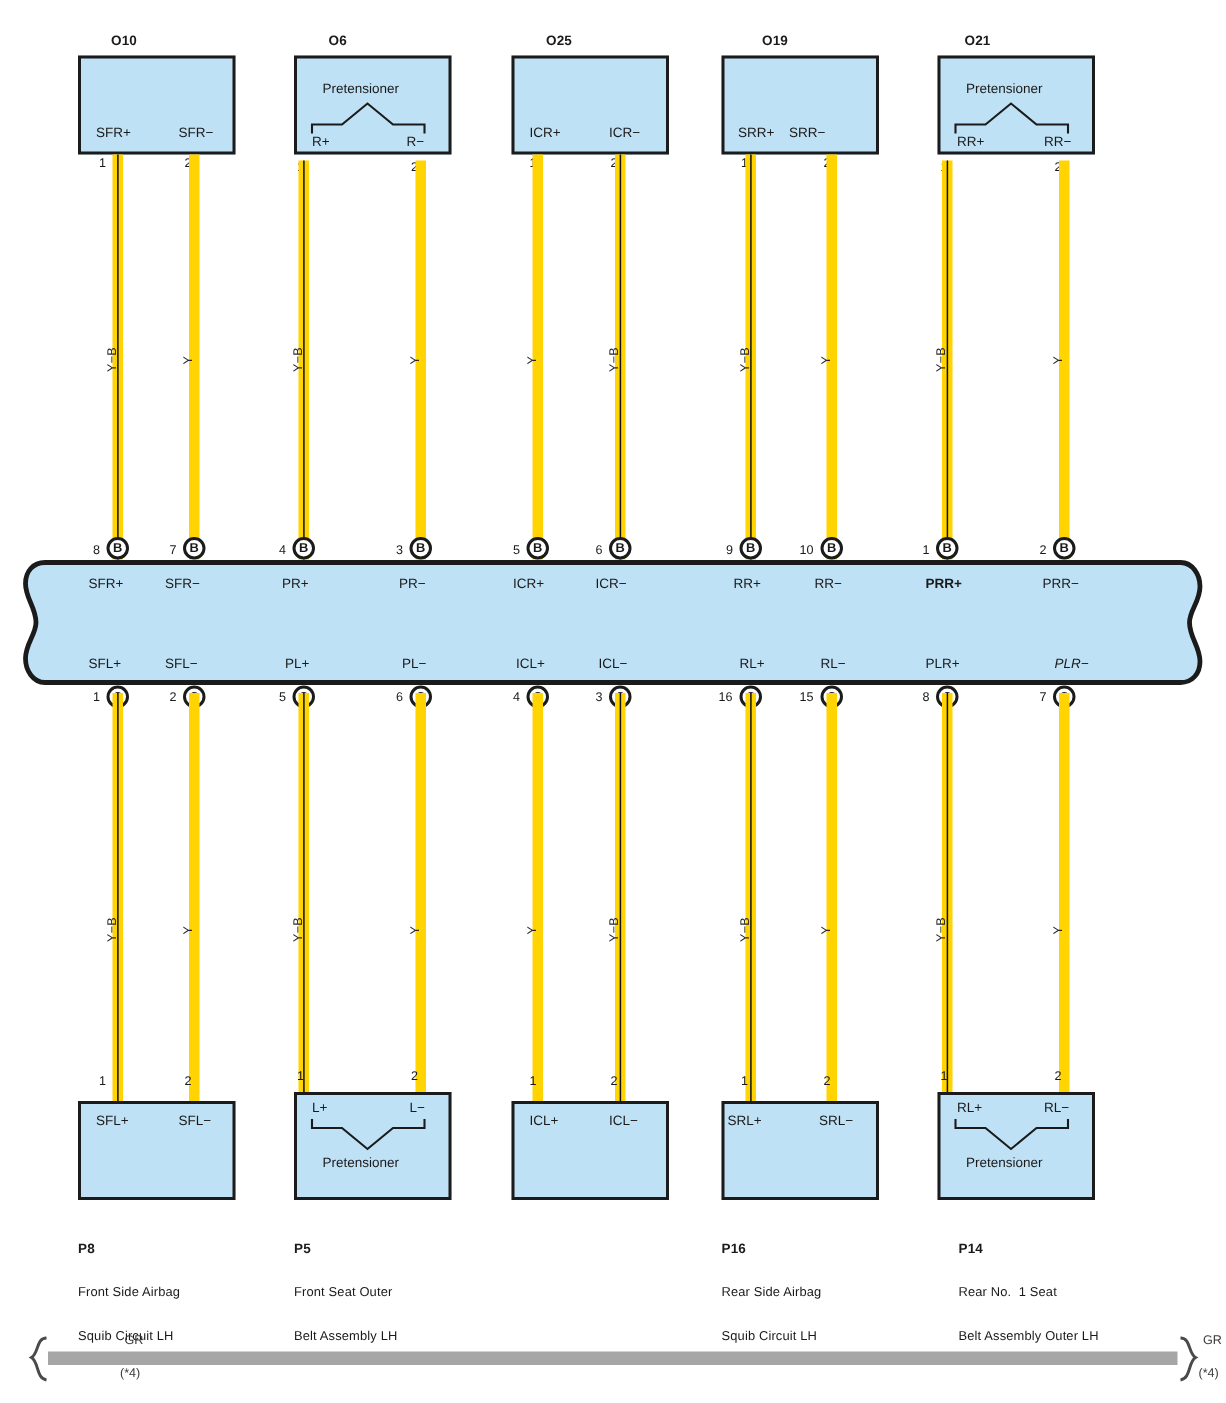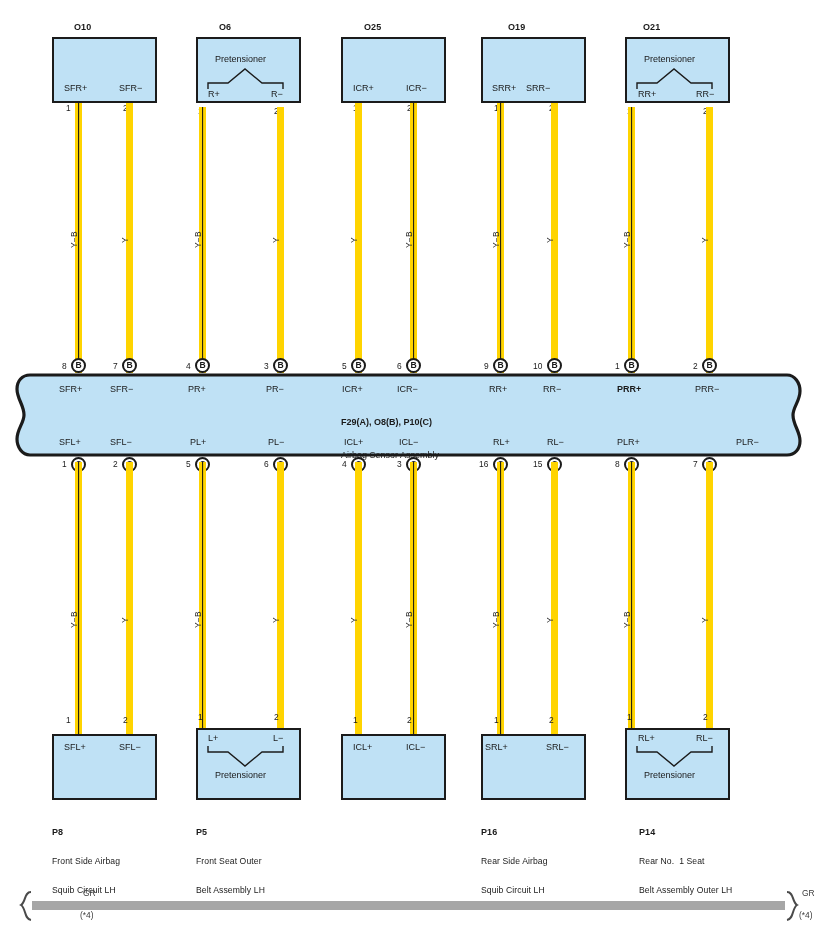--- a/index.html
+++ b/index.html
@@ -227,24 +227,20 @@
   <div class="wlab" style="left:492px;top:248px;">Y−B</div>
   <div class="wlab" style="left:546px;top:243px;">Y</div>
   <div class="wlab" style="left:623px;top:248px;">Y−B</div>
   <div class="wlab" style="left:701px;top:243px;">Y</div>
 
   <svg id="ecu" viewBox="0 0 789 84" preserveAspectRatio="none">
     <path d="M16,2 L773,2 C781,2 786,10 786,18 C786,28 779,34 779,42 C779,52 786,58 786,68 C786,76 781,82 773,82 L16,82
              C8,82 3,74 3,66 C3,56 10,50 10,42 C10,32 3,26 3,16 C3,8 8,2 16,2 Z" fill="#bfe1f5" stroke="#1b1b1b" stroke-width="3.2" stroke-linejoin="round"></path>
   </svg>
 
-  <div class="ecu-name" style="left:341px;top:395px;">
-    <b>F29(A), O8(B), P10(C)</b>
-    <span>Airbag Sensor Assembly</span>
-  </div>
 
   <div class="pinnum" style="left:62px;top:362px;">8</div>
   <div class="pinnum" style="left:113px;top:362px;">7</div>
   <div class="pinnum" style="left:186px;top:362px;">4</div>
   <div class="pinnum" style="left:264px;top:362px;">3</div>
   <div class="pinnum" style="left:342px;top:362px;">5</div>
   <div class="pinnum" style="left:397px;top:362px;">6</div>
   <div class="pinnum" style="left:484px;top:362px;">9</div>
   <div class="pinnum" style="left:533px;top:362px;">10</div>
   <div class="pinnum" style="left:615px;top:362px;">1</div>
@@ -274,21 +270,21 @@
 
   <div class="ecu-lab" style="left:59px;top:437px;">SFL+</div>
   <div class="ecu-lab" style="left:110px;top:437px;">SFL−</div>
   <div class="ecu-lab" style="left:190px;top:437px;">PL+</div>
   <div class="ecu-lab" style="left:268px;top:437px;">PL−</div>
   <div class="ecu-lab" style="left:344px;top:437px;">ICL+</div>
   <div class="ecu-lab" style="left:399px;top:437px;">ICL−</div>
   <div class="ecu-lab" style="left:493px;top:437px;">RL+</div>
   <div class="ecu-lab" style="left:547px;top:437px;">RL−</div>
   <div class="ecu-lab" style="left:617px;top:437px;">PLR+</div>
-  <div class="ecu-lab" style="left:736px;top:437px;">PLR−</div>
+  <div class="ecu-lab" style="left:703px;top:437px;font-style:italic;">PLR−</div>
 
   <div class="cirpin" style="left:71px;top:457px;">C</div>
   <div class="cirpin" style="left:122px;top:457px;">C</div>
   <div class="cirpin" style="left:195px;top:457px;">C</div>
   <div class="cirpin" style="left:273px;top:457px;">C</div>
   <div class="cirpin" style="left:351px;top:457px;">C</div>
   <div class="cirpin" style="left:406px;top:457px;">C</div>
   <div class="cirpin" style="left:493px;top:457px;">C</div>
   <div class="cirpin" style="left:547px;top:457px;">C</div>
   <div class="cirpin" style="left:624px;top:457px;">C</div>

